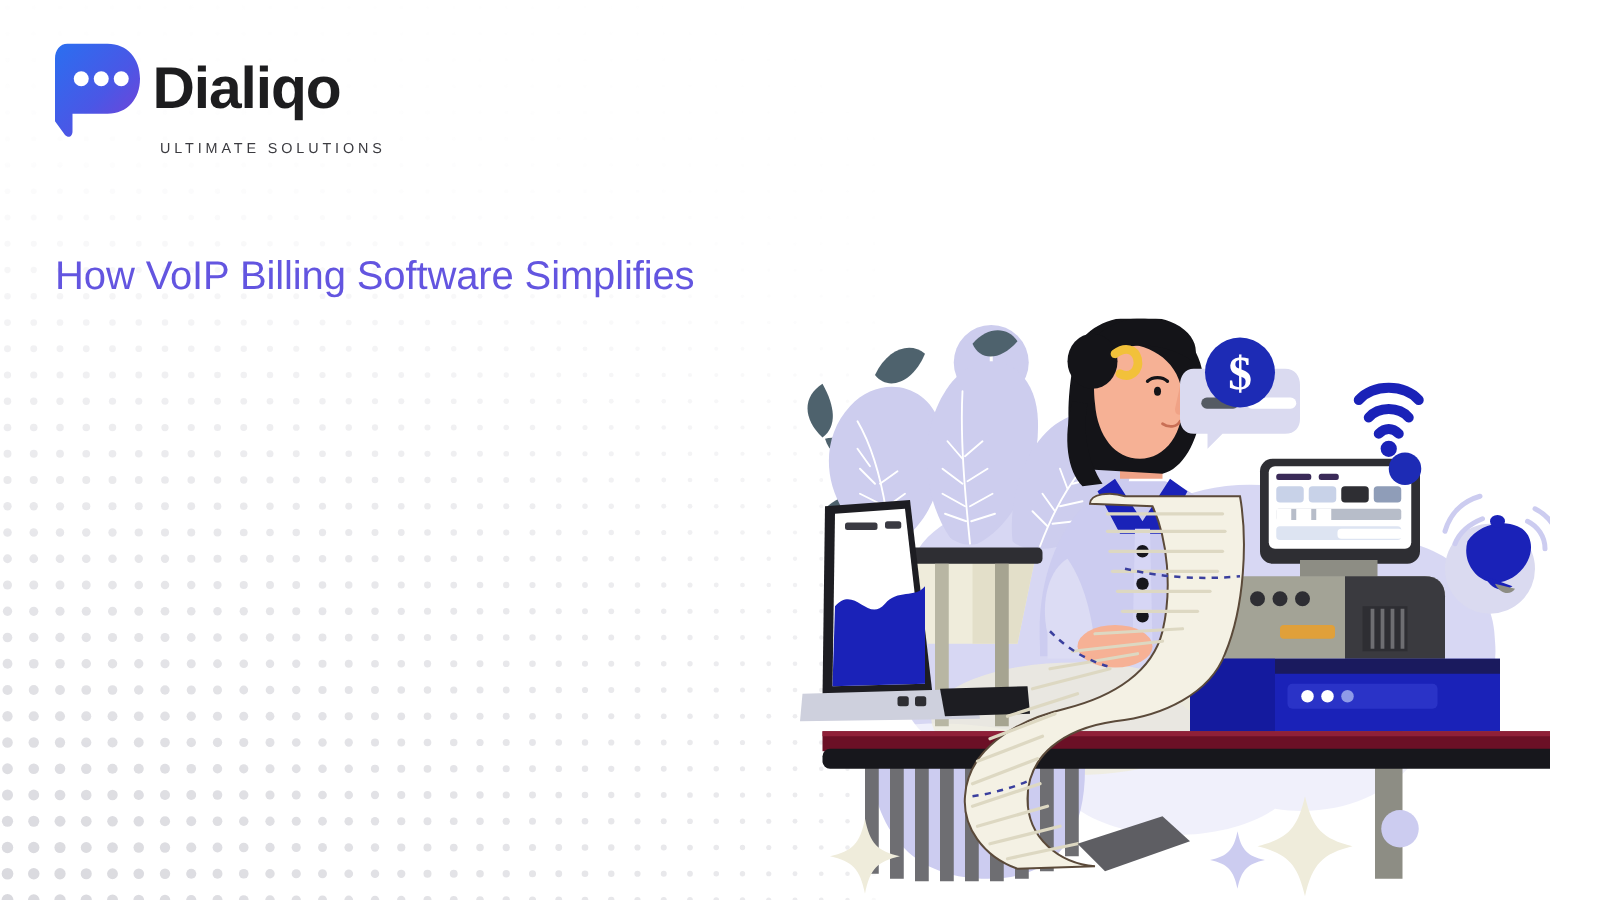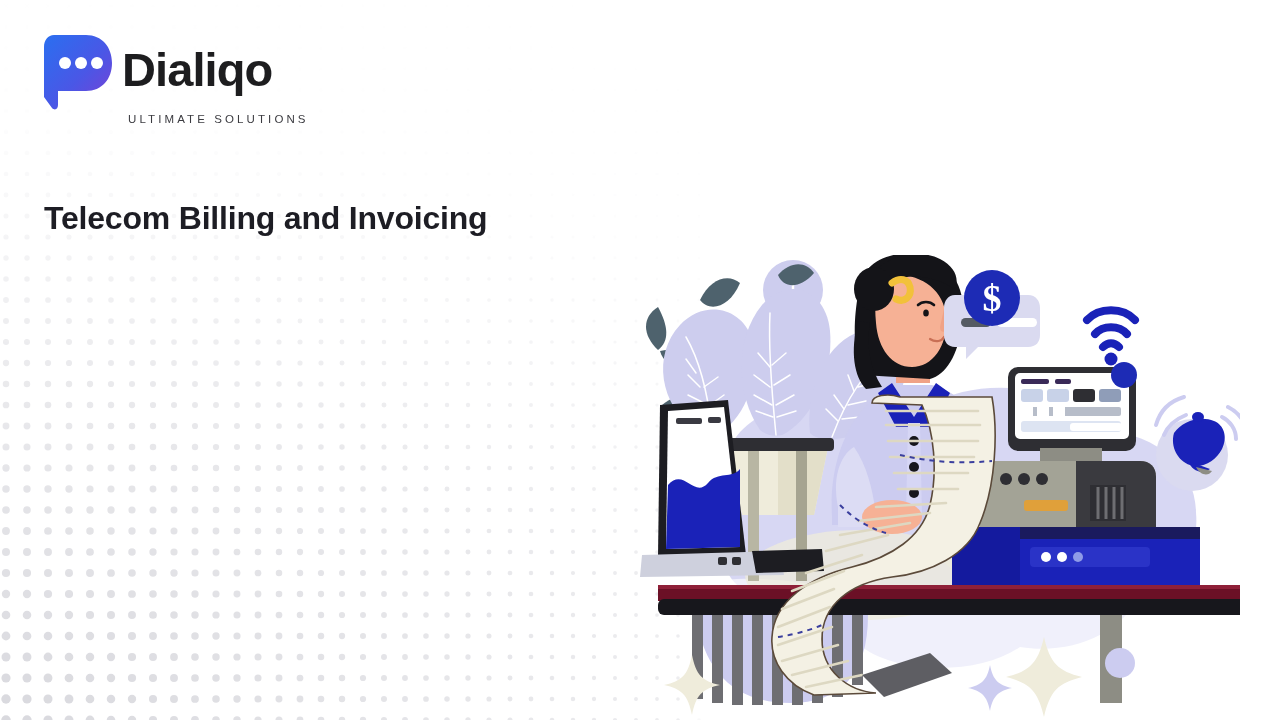--- a/index.html
+++ b/index.html
@@ -1255,21 +1255,21 @@
       <circle cx="39" cy="30" r="6" fill="#ffffff"></circle>
       <circle cx="55" cy="30" r="6" fill="#ffffff"></circle>
     </svg>
     <div class="logo-text">
       <div class="logo-word">Dialiqo</div>
       <div class="logo-tagline">ULTIMATE SOLUTIONS</div>
     </div>
   </div>
 
   <div class="headline">
-    <div class="hl-2">Telecom Billing and Invoicing</div>
+    <div class="hl-1">How VoIP Billing Software Simplifies</div>
   </div>
 
   <div class="illus">
   <svg viewBox="0 0 680 465" xmlns="http://www.w3.org/2000/svg" aria-hidden="true">
 
     <path d="M128 250 C110 190 150 150 210 150 C250 120 300 128 330 150
              C380 120 470 130 505 175 C560 180 596 215 596 258
              C600 300 572 330 540 340 C520 380 470 400 420 392
              C380 420 300 420 262 392 C210 400 160 378 146 336
              C118 322 116 282 128 250 Z" fill="#d4d4f2" opacity="0.92"></path>

